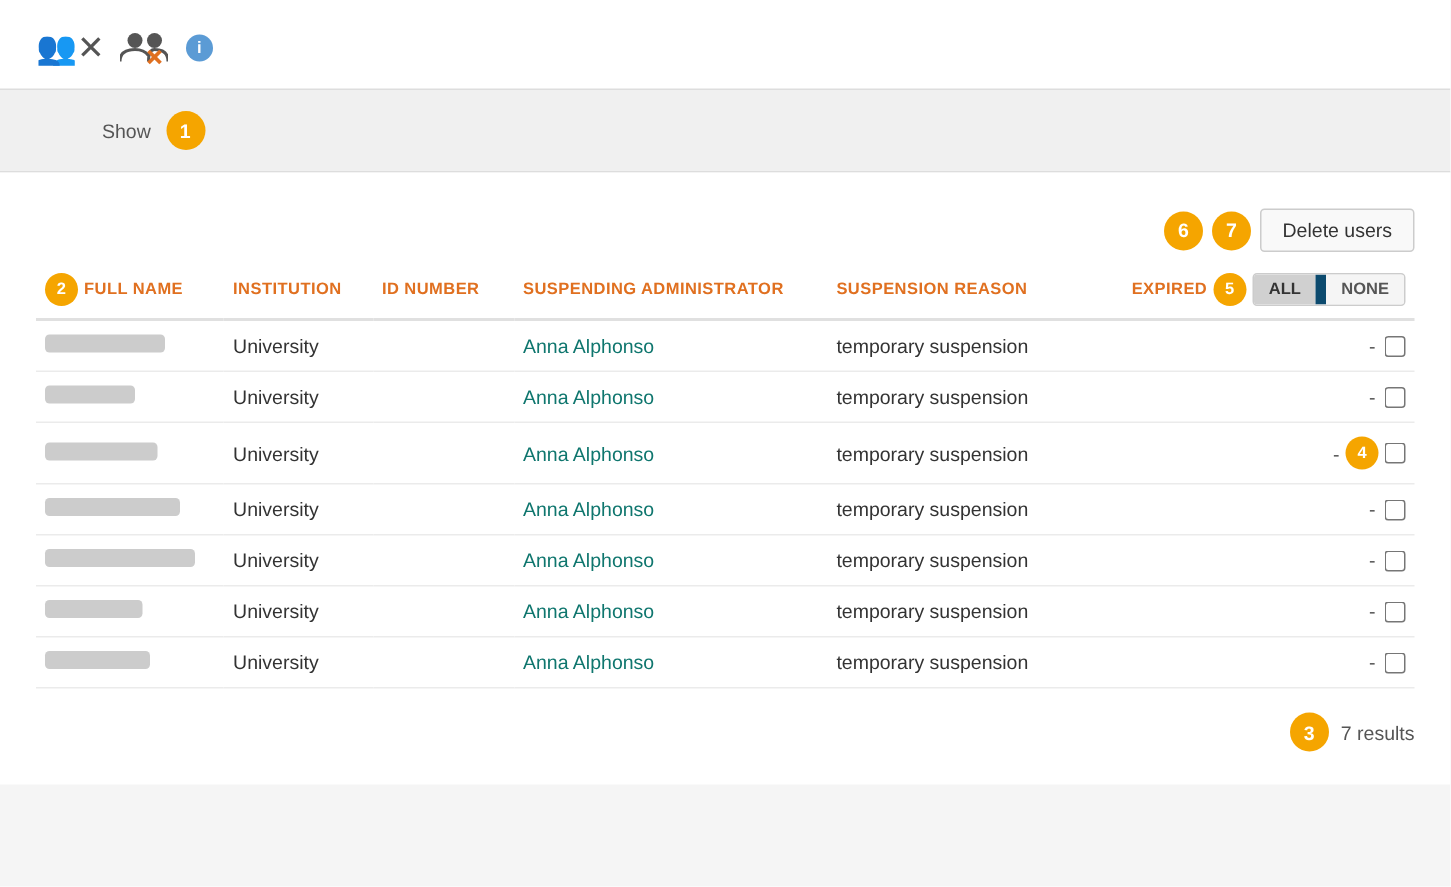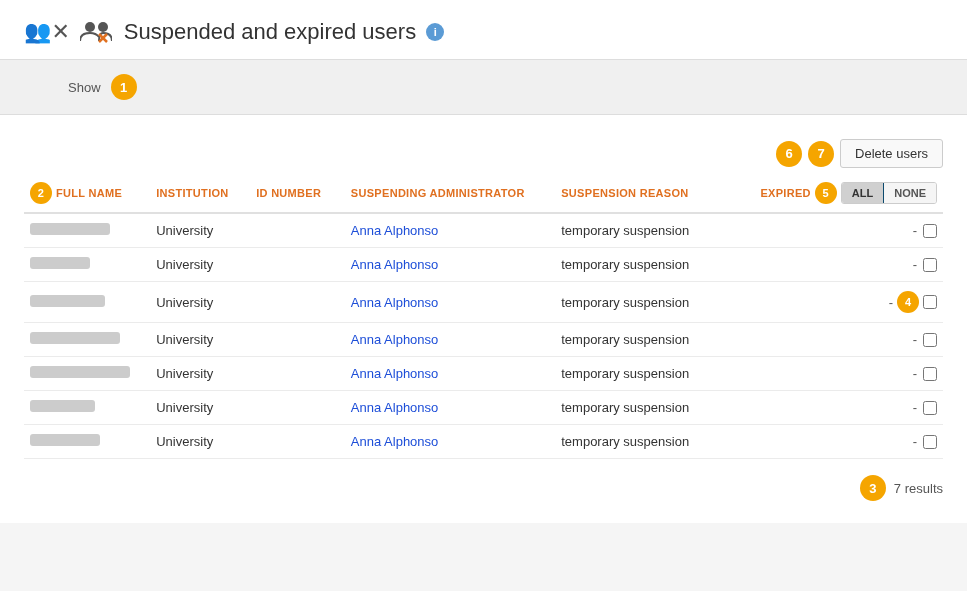--- a/index.html
+++ b/index.html
@@ -135,21 +135,21 @@
     }
 
     .blurred-text {
       display: inline-block;
       height: 12px;
       border-radius: 3px;
       background: #ccc;
     }
 
     .link-text {
-      color: #1d4ed8;
+      color: #0f766e;
       cursor: pointer;
       text-decoration: none;
       text-align: right;
     }
 
     .toggle-bar {
       display: flex;
       border: 1px solid #ccc;
       border-radius: 3px;
       overflow: hidden;
@@ -164,21 +164,21 @@
       border: none;
       color: #555;
     }
 
     .toggle-btn.active {
       background: #d0d0d0;
       color: #333;
     }
 
     .toggle-btn + .toggle-btn {
-      border-left: 1px solid #0c4a6e;
+      border-left: 7px solid #0c4a6e;
     }
 
     input[type="checkbox"] {
       width: 14px;
       height: 14px;
       cursor: pointer;
     }
 
     .results-row {
       display: flex;
@@ -215,21 +215,20 @@
     
     <svg width="32" height="26" viewBox="0 0 32 26" style="vertical-align:middle;">
       <circle cx="10" cy="8" r="5" fill="#555"></circle>
       <path d="M0 22 Q0 14 10 14 Q16 14 19 18" stroke="#555" stroke-width="2" fill="none"></path>
       <circle cx="23" cy="8" r="5" fill="#555"></circle>
       <path d="M19 22 Q19 14 23 14 Q32 14 32 22" stroke="#555" stroke-width="2" fill="none"></path>
       <line x1="19" y1="15" x2="27" y2="23" stroke="#e07020" stroke-width="2.5"></line>
       <line x1="27" y1="15" x2="19" y2="23" stroke="#e07020" stroke-width="2.5"></line>
     </svg>
   </span>
-  <h1 class="page-title">Suspended and expired users</h1>
   <span class="info-icon">i</span>
 </div>
 
 <div class="filter-bar">
   <span class="filter-label">Show</span>
   <span class="numbered-badge">1</span>
 </div>
 
 <div class="main-content">
 

